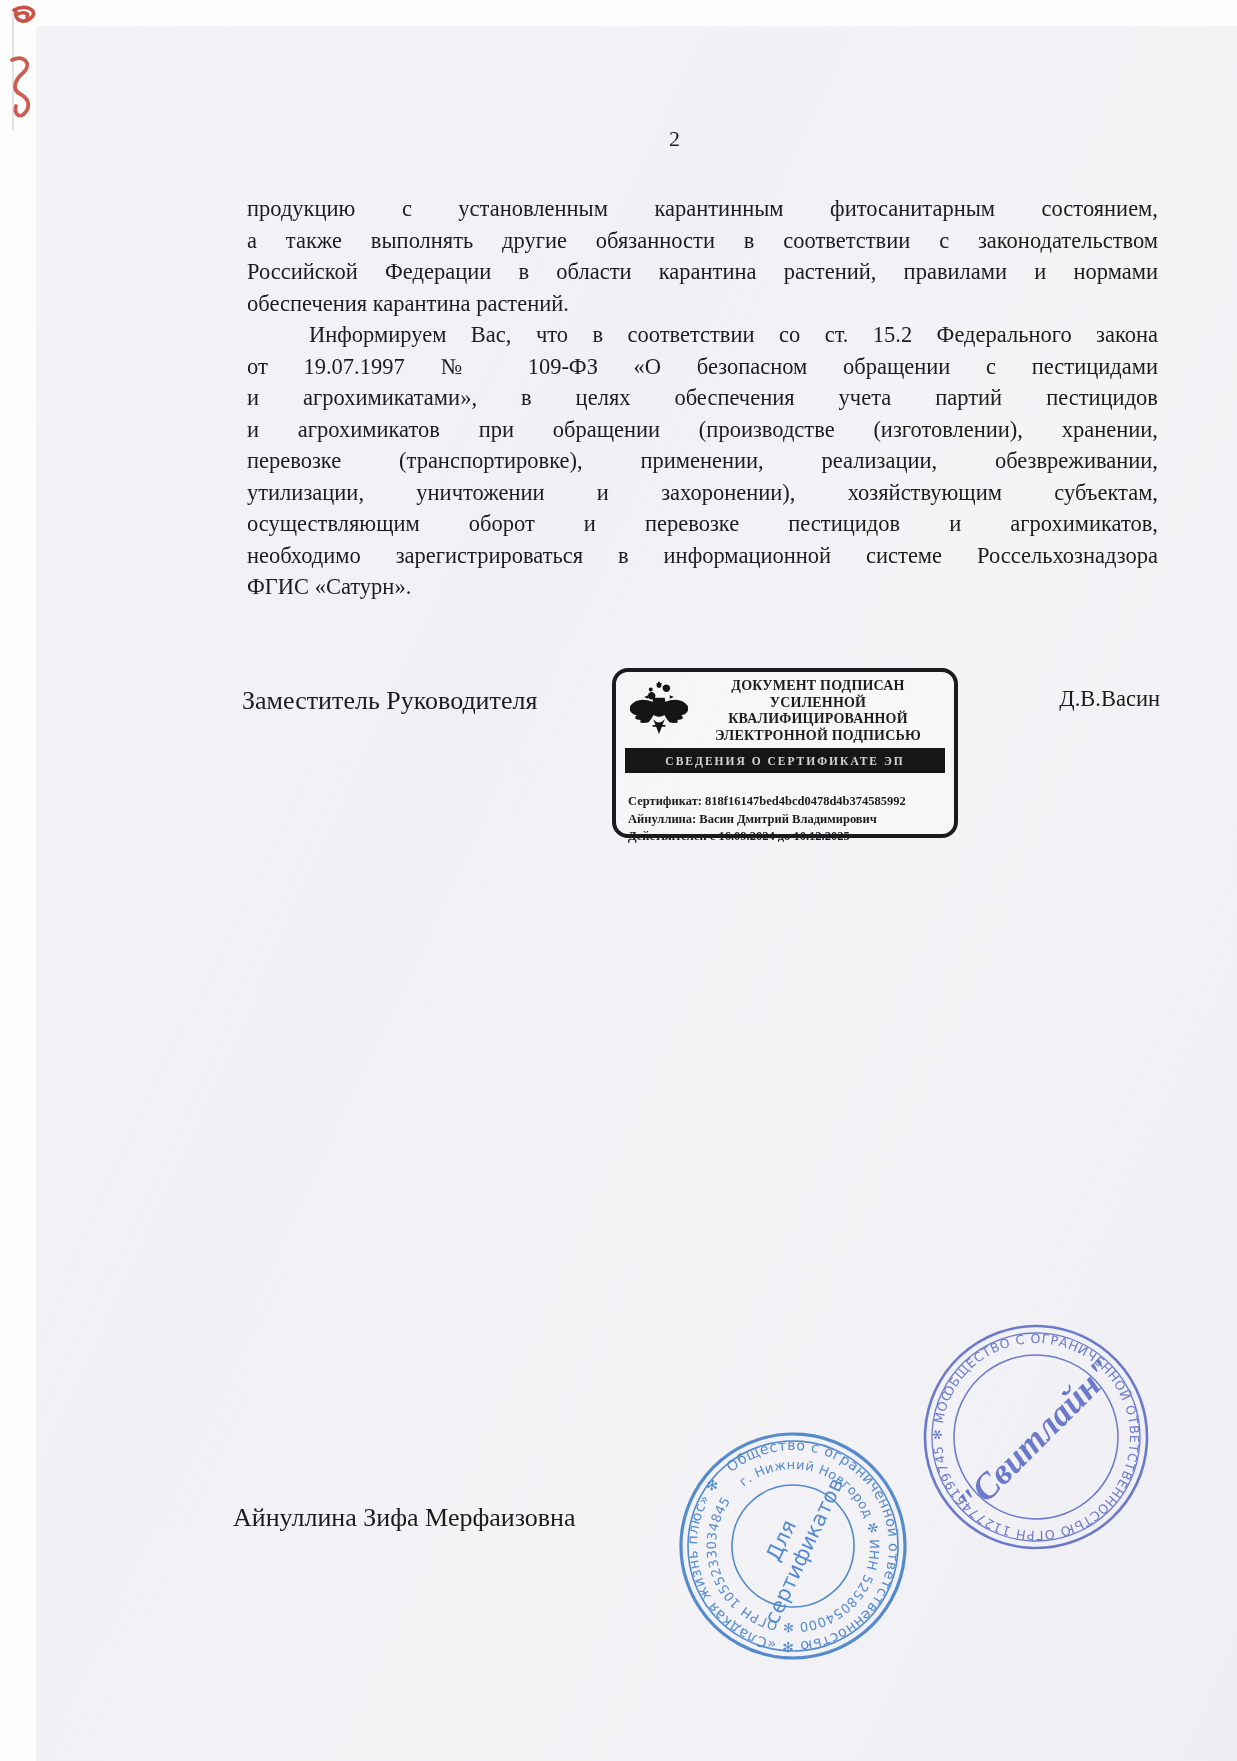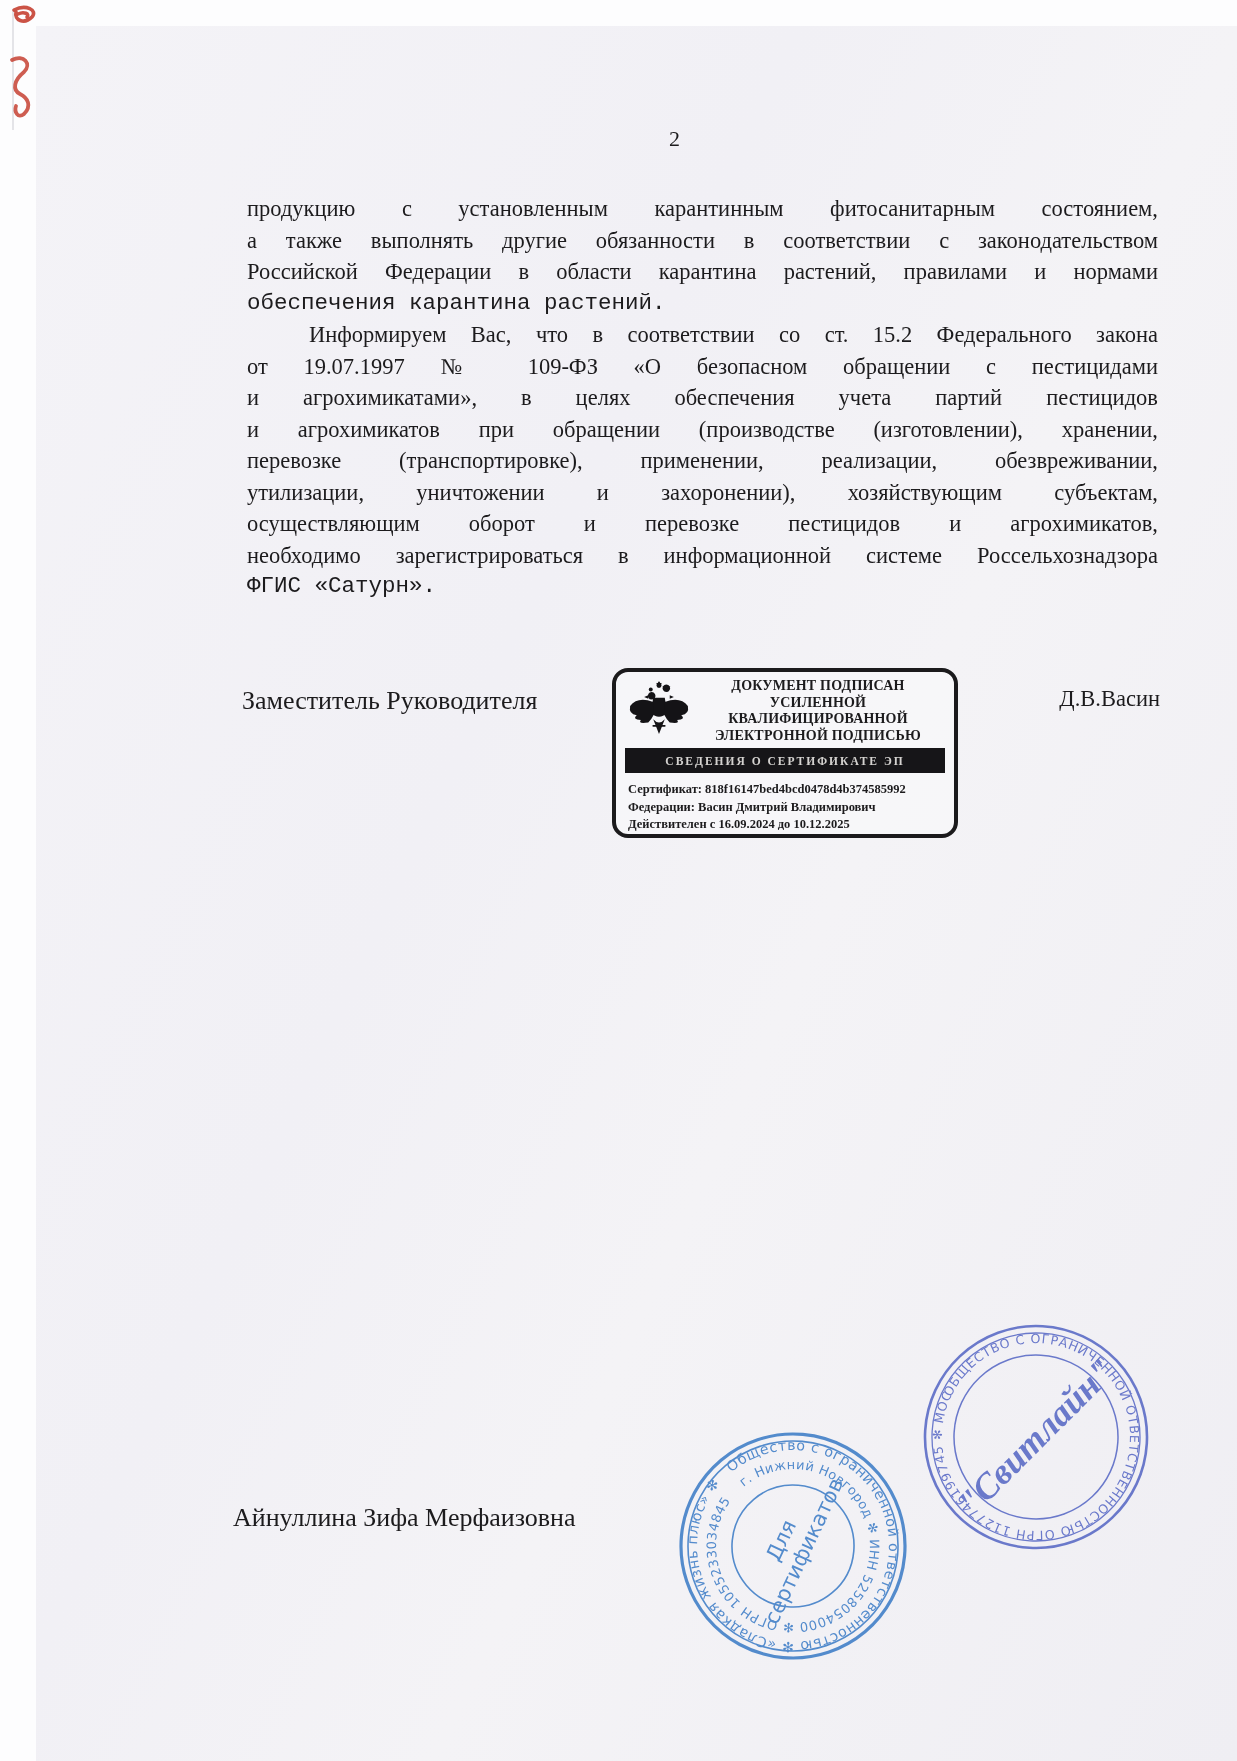--- a/index.html
+++ b/index.html
@@ -20,39 +20,39 @@
   }
   .page-number{
     position:absolute;left:560px;top:126px;width:230px;
     text-align:center;font-size:22px;letter-spacing:1px;
   }
   .doc-body{
     position:absolute;left:247px;top:193px;width:911px;
     font-size:22.5px;line-height:31.5px;
   }
   .doc-line{text-align:justify;text-align-last:justify;white-space:normal;}
-  .doc-line.last{text-align-last:left;font-family:Liberation Mono, monospace;}
+  .doc-line.last{text-align-last:left;}
   .doc-line.indent{text-indent:62px;}
   .sig-row-title{
     position:absolute;left:242px;top:686px;font-size:26px;
   }
   .sig-row-name{
     position:absolute;left:1000px;top:686px;width:160px;text-align:right;font-size:22.5px;
   }
   .sig-stamp{
     position:absolute;left:612px;top:668px;width:346px;height:170px;
     border:4px solid #1b1a1c;border-radius:16px;
     background:rgba(250,250,252,.55);
     box-sizing:border-box;
   }
   .sig-stamp-top{display:flex;align-items:center;padding:6px 10px 0 10px;}
   .sig-eagle{width:66px;height:66px;flex:0 0 66px;}
   .sig-head{flex:1;text-align:center;font-weight:bold;font-size:14px;line-height:16.5px;letter-spacing:.2px;}
   .sig-banner{
-    margin:4px 9px 0 9px;height:25px;background:#161518;
+    margin:4px 9px 12px 9px;height:25px;background:#161518;
     display:flex;align-items:center;justify-content:center;
   }
   .sig-banner span{
     color:#e9e7e4;font-weight:bold;font-size:11.5px;letter-spacing:2px;opacity:.9;
     filter:blur(.3px);
   }
   .sig-cert{padding:8px 28px 0 12px;font-size:12.5px;line-height:17.5px;font-weight:bold;}
   .contact{
     position:absolute;left:233px;top:1502px;font-size:26px;line-height:32px;
   }
@@ -122,21 +122,21 @@
       <div>ДОКУМЕНТ ПОДПИСАН</div>
       <div>УСИЛЕННОЙ КВАЛИФИЦИРОВАННОЙ</div>
       <div>ЭЛЕКТРОННОЙ ПОДПИСЬЮ</div>
     </div>
   </div>
   <div class="sig-banner">
     <span>СВЕДЕНИЯ О СЕРТИФИКАТЕ ЭП</span>
   </div>
   <div class="sig-cert">
     <div>Сертификат: 818f16147bed4bcd0478d4b374585992</div>
-    <div>Федерации:  Васин Дмитрий Владимирович</div>
+    <div>Айнуллина:  Васин Дмитрий Владимирович</div>
     <div>Действителен с 16.09.2024 до 10.12.2025</div>
   </div>
 </div>
 
 <div class="contact">
   <div>Айнуллина Зифа Мерфаизовна</div>
 </div>
 
 <svg class="stamp-svg stamp-blue" width="244" height="244" viewBox="-122 -122 244 244">
   <defs>

